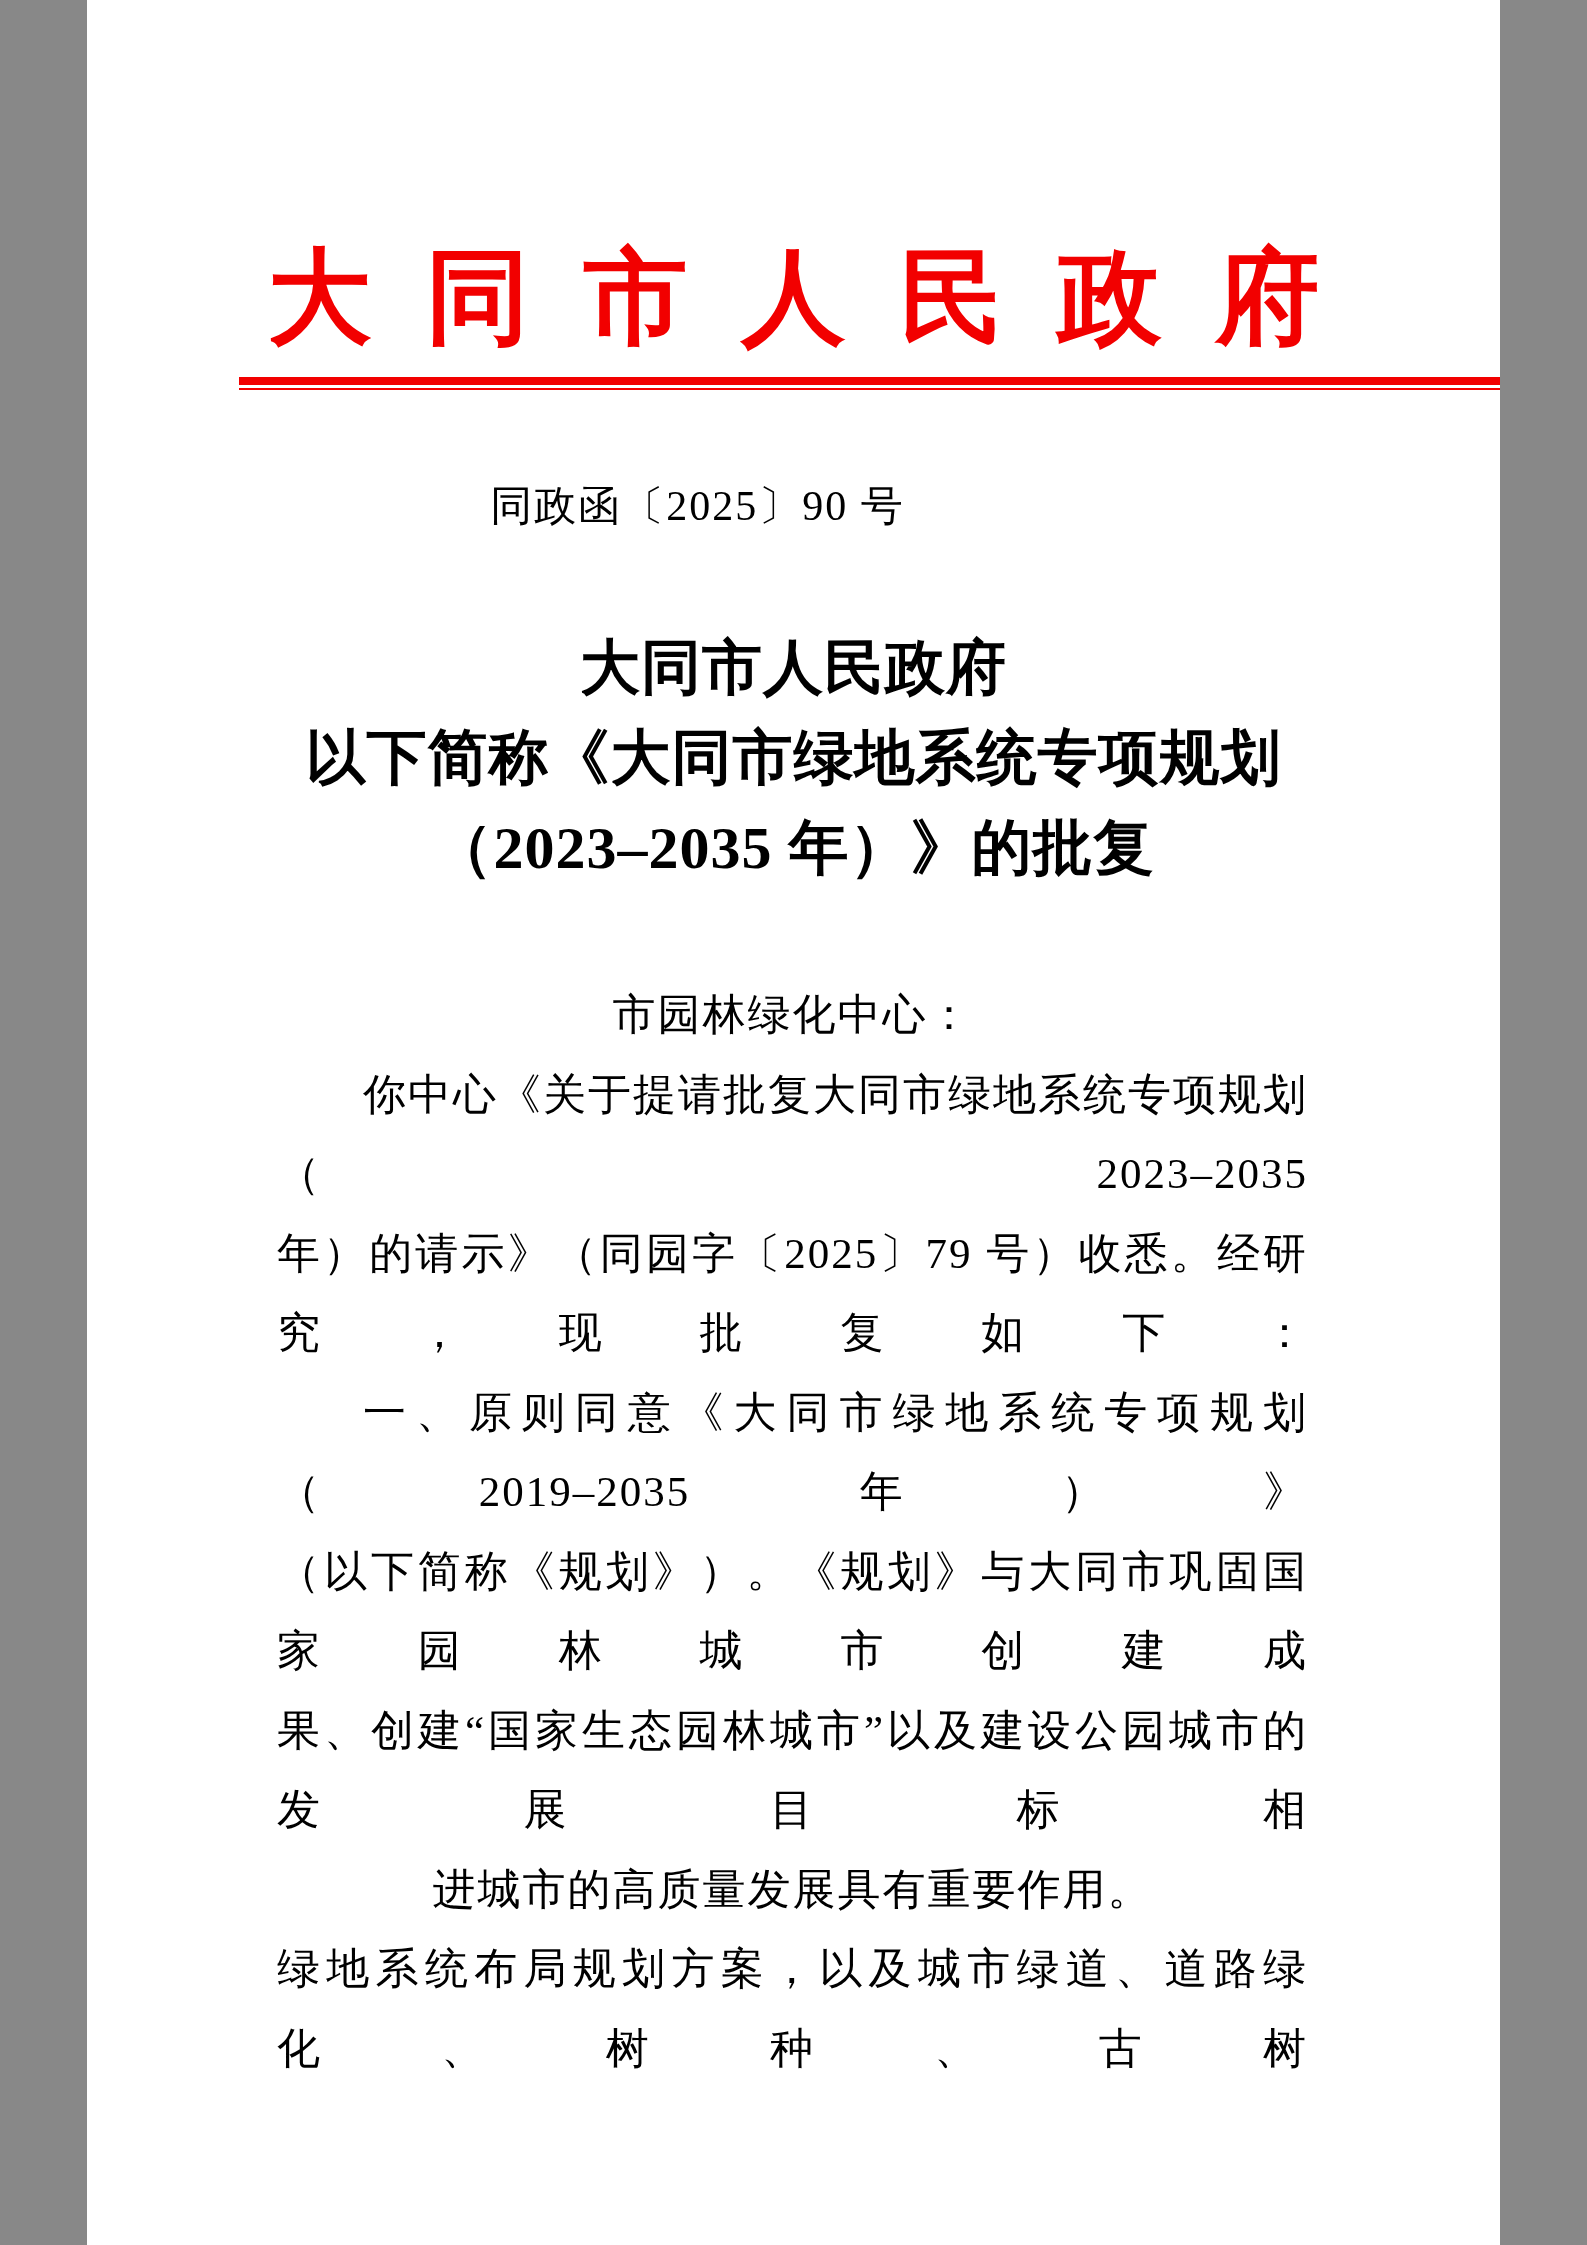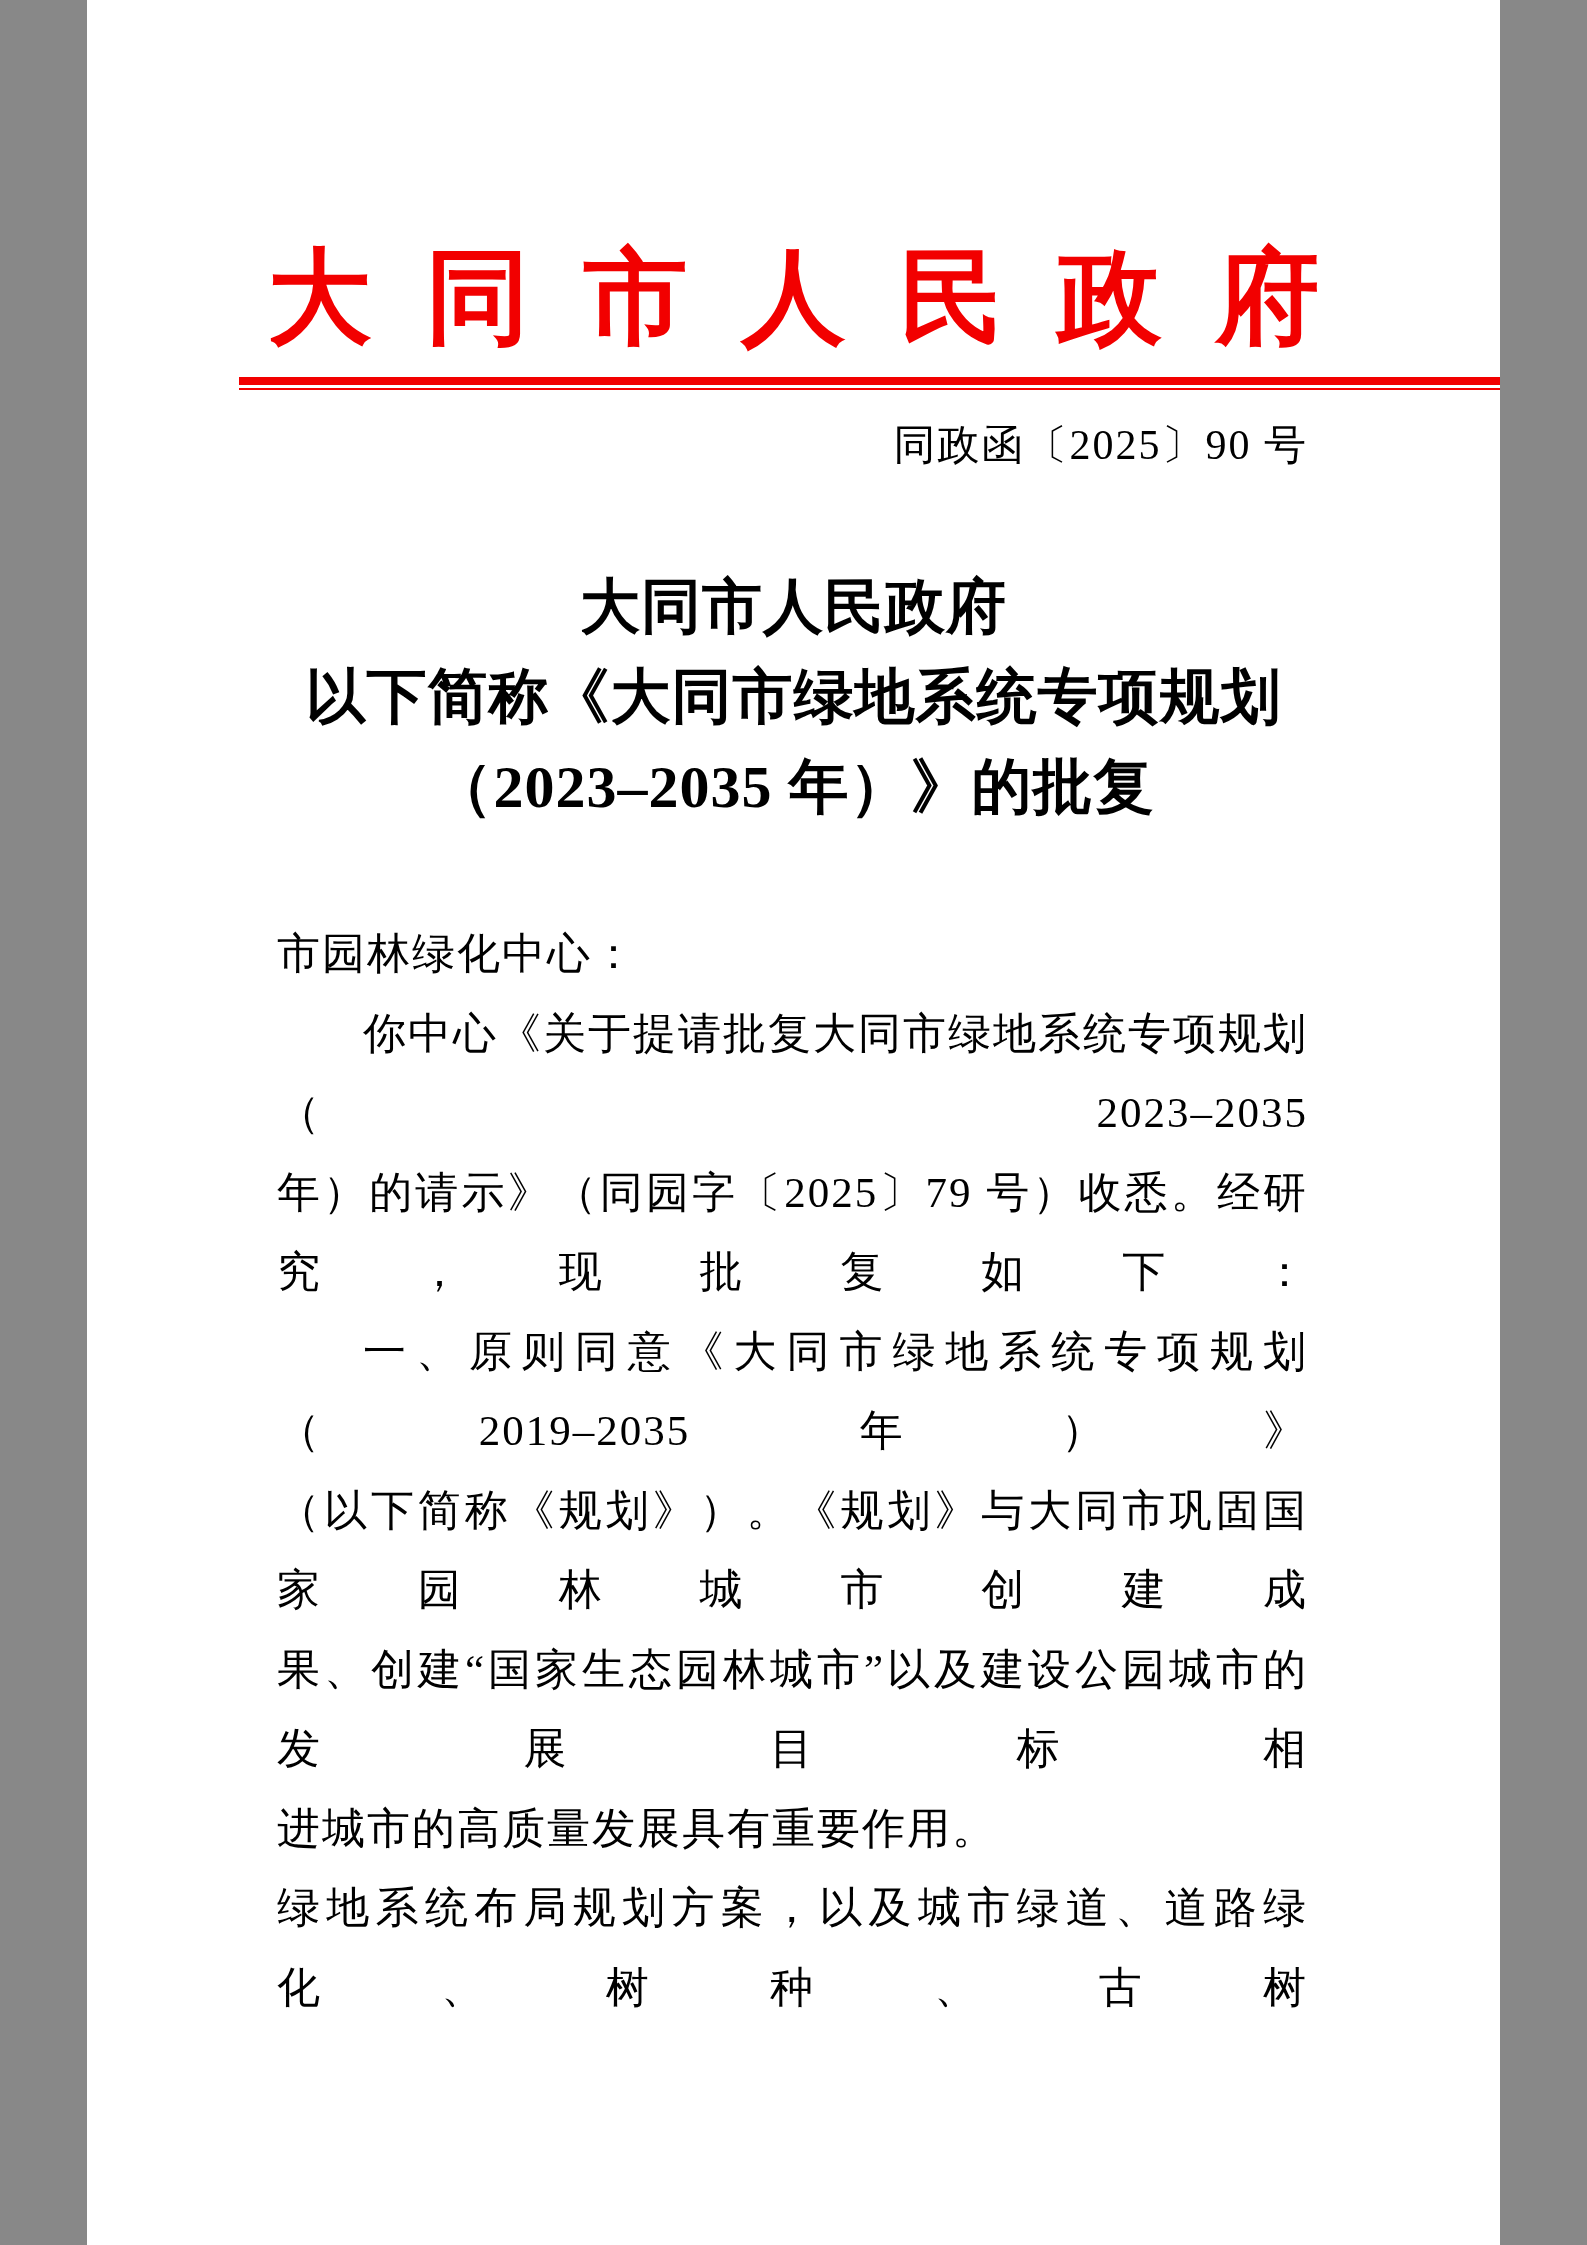--- a/index.html
+++ b/index.html
@@ -28,44 +28,44 @@
   }
   .header-org .org-inner { padding-left: 54px; }
   
   .rule { width: 1283px; margin-left: 152px; }
   .rule-top { margin-top: 27px; }
   .bar-thick { height: 8px; background: var(--accent); }
   .bar-thin  { height: 2px; background: var(--accent); }
   .rule-top .bar-thin { margin-top: 3px; }
   
   .doc-number {
-    margin-top: 34px;
+    margin-top: 95px;
     padding-right: 192px;
-    text-align: right;
+    text-align: center;
     font-size: 42px;
     line-height: 42px;
     letter-spacing: 2px;
   }
   
   .doc-title {
     margin-top: 96px;
     text-align: center;
     font-size: 60px;
     line-height: 90px;
     font-weight: 700;
     letter-spacing: 1px;
   }
   
   .document-body {
     margin: 82px 192px 0 190px;
     font-size: 43px;
     line-height: 79.5px;
     letter-spacing: 2px;
   }
-  .body-line { text-align: left; }
+  .body-line { text-align: center; }
   .body-line.indent { text-indent: 86px; }
   .body-line.justify { text-align: justify; text-align-last: justify; }
 </style>
 </head>
 <body>
 
 <div class="page">
 
   <div class="header-org">
     <span class="org-inner">大同市人民政府</span>

